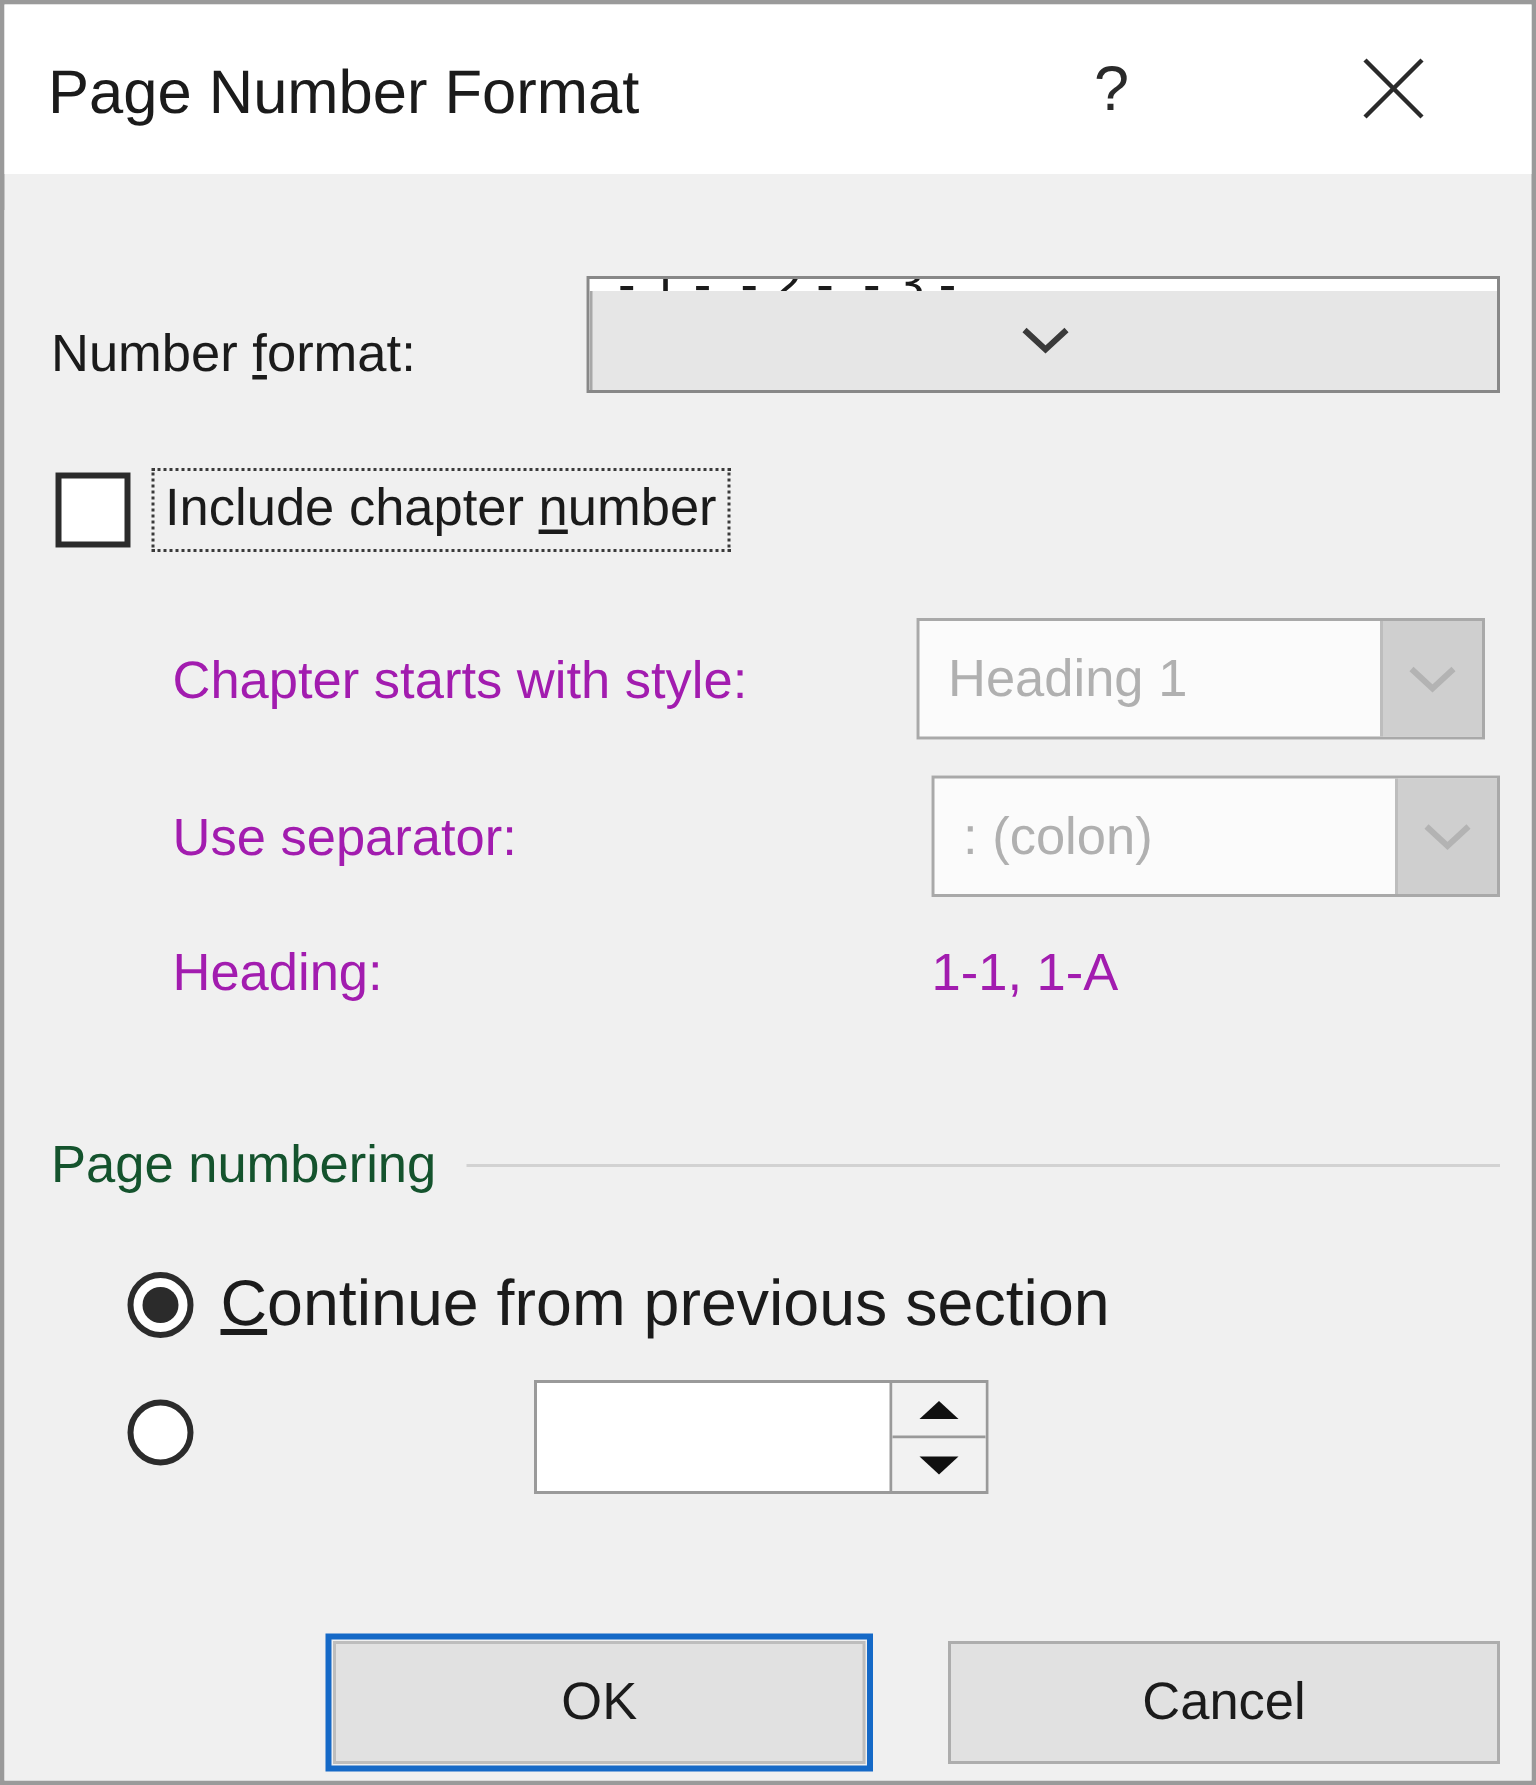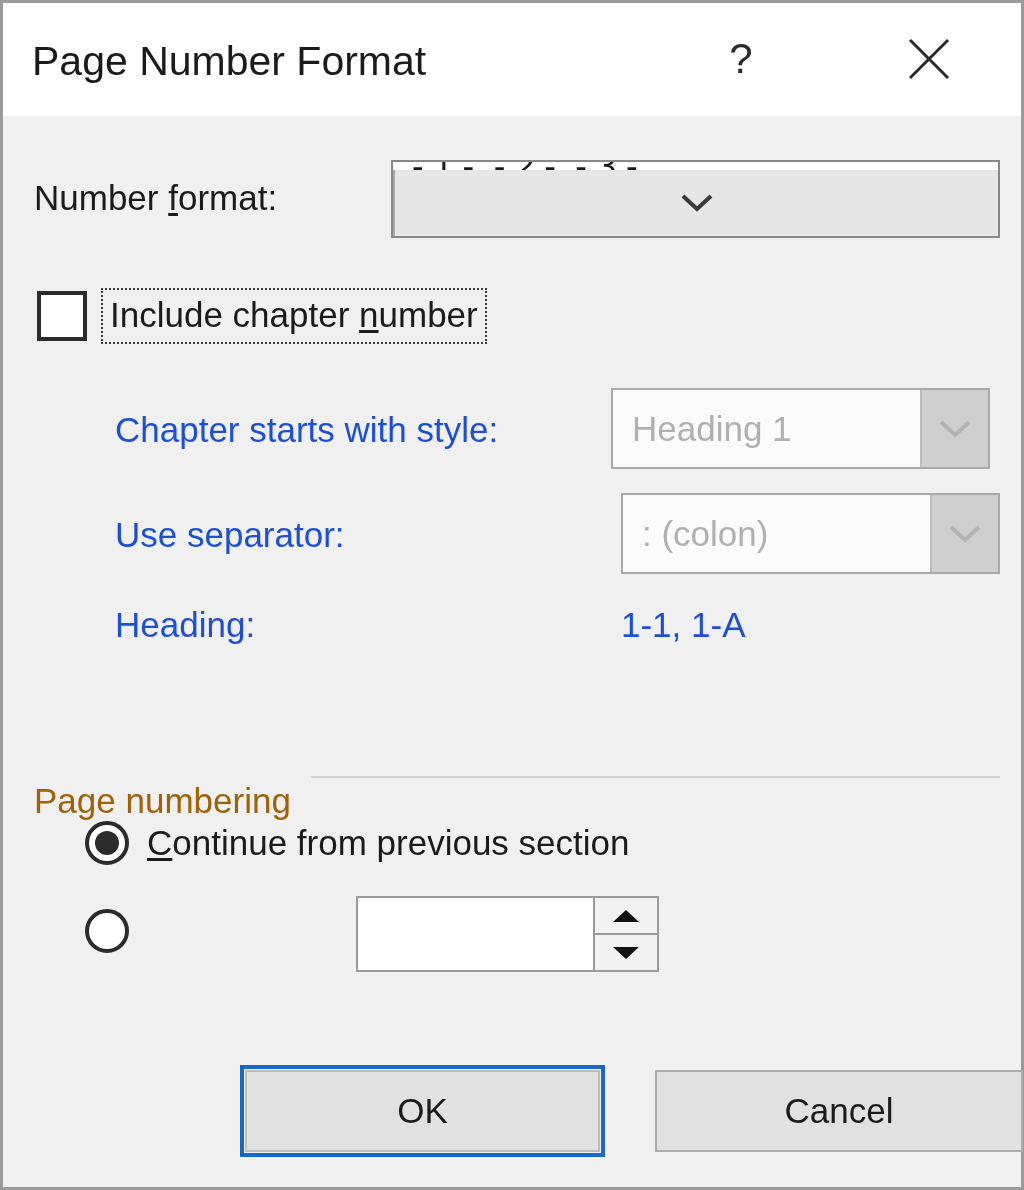--- a/index.html
+++ b/index.html
@@ -20,20 +20,21 @@
     position: absolute;
     left: 0;
     top: 0;
     width: 1024px;
     height: 1190px;
     box-sizing: border-box;
     border: 3px solid #9a9a9a;
     background: #f0f0f0;
     display: flex;
     flex-direction: column;
+    gap: 24px;
   }
 
   
   .titlebar {
     position: relative;
     height: 113px;
     flex: 0 0 113px;
     background: #ffffff;
     display: flex;
     align-items: center;
@@ -81,21 +82,21 @@
   
   .abs { position: absolute; }
 
   
   .lbl {
     font-size: 35px;
     line-height: 42px;
     color: #1b1b1b;
     white-space: nowrap;
   }
-  .lbl.dim { color: #1d4ed8; }
+  .lbl.dim { color: #a21caf; }
   .u { text-decoration: underline; text-underline-offset: 3px; }
 
   
   .combo {
     box-sizing: border-box;
     border: 2px solid #888888;
     background: #ffffff;
     display: flex;
     align-items: stretch;
   }
@@ -148,24 +149,23 @@
     margin-left: 14px;
   }
 
   
   .group-header {
     display: flex;
     align-items: center;
   }
   .group-header .gtitle {
     font-size: 35px;
-    color: #a16207;
+    color: #14532d;
     white-space: nowrap;
     padding-right: 20px;
-    margin-top: 48px;
   }
   .group-header .gline {
     flex: 1 1 auto;
     height: 2px;
     background: #d2d2d2;
   }
 
   
   .radio-row {
     display: flex;
@@ -186,21 +186,21 @@
     position: absolute;
     left: 6px;
     top: 6px;
     width: 24px;
     height: 24px;
     border-radius: 50%;
     background: #2b2b2b;
   }
   .radio-row .rlabel {
     margin-left: 18px;
-    font-size: 35px;
+    font-size: 43px;
     color: #1b1b1b;
     white-space: nowrap;
   }
 
   
   .spinner {
     box-sizing: border-box;
     border: 2px solid #9a9a9a;
     background: #ffffff;
     display: flex;
@@ -240,21 +240,20 @@
     box-sizing: border-box;
     background: #e1e1e1;
     border: 2px solid #adadad;
     display: flex;
     align-items: center;
     justify-content: center;
     font-size: 35px;
     color: #1b1b1b;
     font-family: "Liberation Sans", sans-serif;
     cursor: default;
-    margin-left: 23px;
   }
   .pushbtn.default {
     border: 2px solid #bdbdbd;
     outline: 4px solid #1569c7;
     outline-offset: 1px;
   }
 </style>
 </head>
 <body>
 
@@ -272,21 +271,21 @@
         <svg width="50" height="50" viewBox="0 0 50 50" aria-hidden="true">
           <line x1="6" y1="6" x2="44" y2="44" stroke="#2a2a2a" stroke-width="3"></line>
           <line x1="44" y1="6" x2="6" y2="44" stroke="#2a2a2a" stroke-width="3"></line>
         </svg>
       </span>
     </div>
   </div>
 
   <div class="body">
 
-    <div class="abs lbl" style="left:31px; top:61px;"><span>Number </span><span class="u">f</span><span>ormat:</span></div>
+    <div class="abs lbl" style="left:31px; top:75px;"><span>Number </span><span class="u">f</span><span>ormat:</span></div>
 
     <div class="abs combo" style="left:388px; top:44px; width:609px; height:78px;flex-direction:column;">
       <div class="value">- 1 -, - 2 -, - 3 -, ...</div>
       <div class="arrow">
         <svg class="chev" width="36" height="22" viewBox="0 0 36 22" aria-hidden="true">
           <polyline points="4,4 18,17 32,4" fill="none" stroke="#3a3a3a" stroke-width="4"></polyline>
         </svg>
       </div>
     </div>
 

